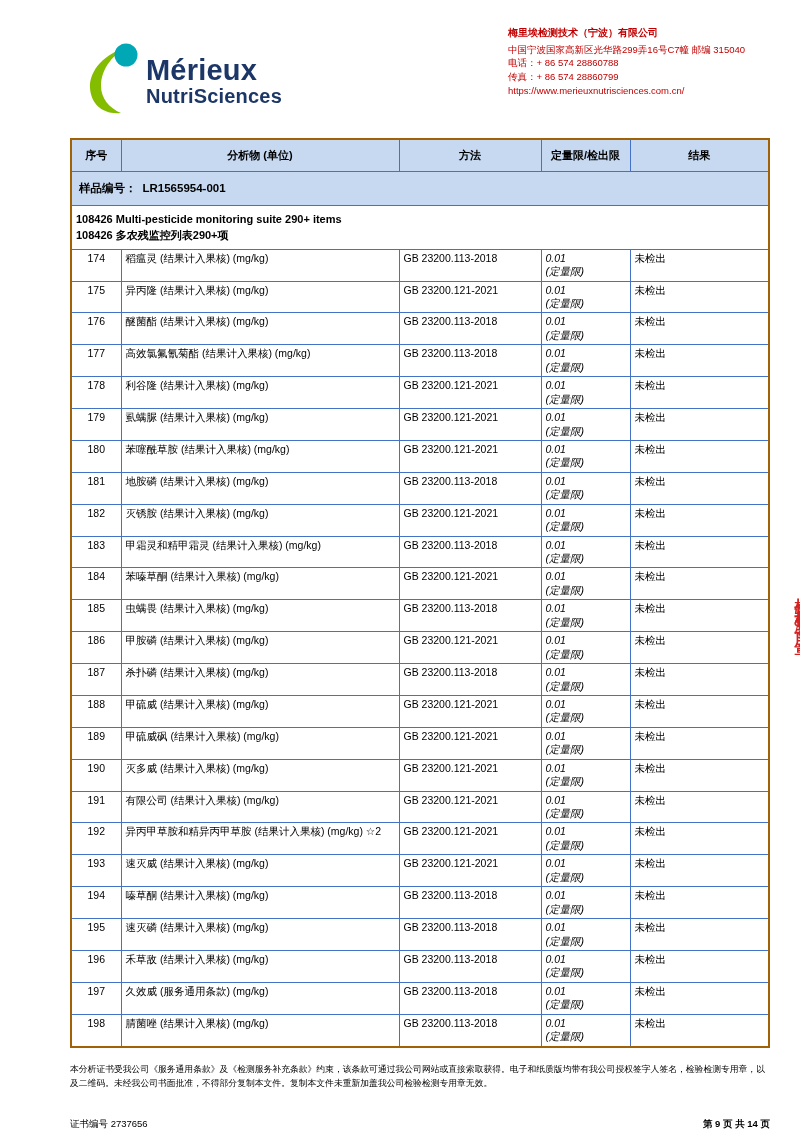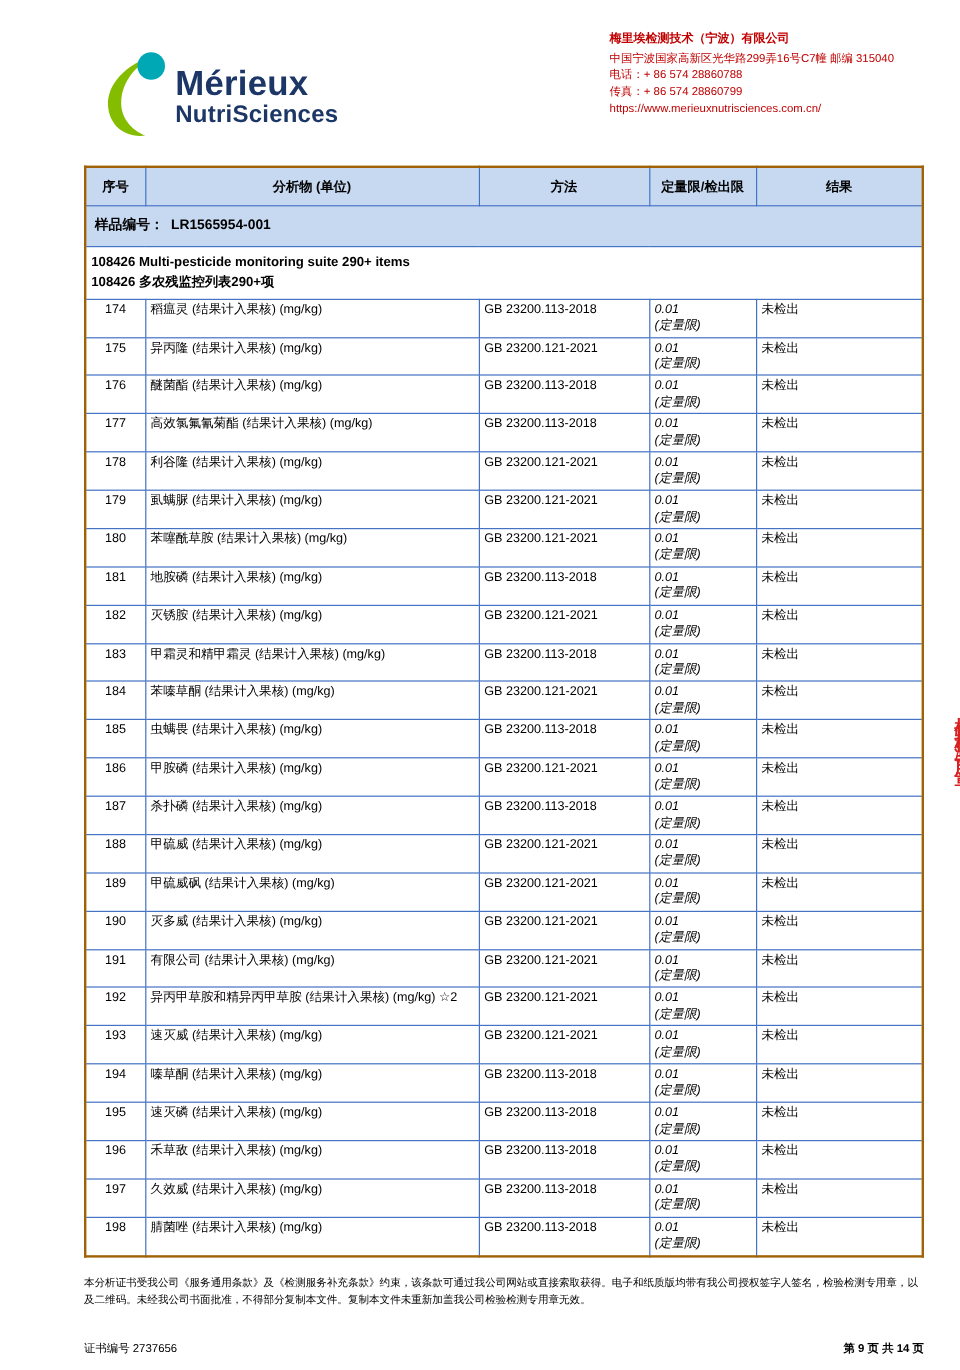--- a/index.html
+++ b/index.html
@@ -343,21 +343,21 @@
           <td class="c-analyte">禾草敌 (结果计入果核) (mg/kg)</td>
           <td class="c-method">GB 23200.113-2018</td>
           <td class="c-loq">
             <div>0.01</div>
             <div>(定量限)</div>
           </td>
           <td class="c-result">未检出</td>
         </tr>
         <tr>
           <td class="c-no">197</td>
-          <td class="c-analyte">久效威 (结果计入果核) (mg/kg)</td>
+          <td class="c-analyte">久效威 (服务通用条款) (mg/kg)</td>
           <td class="c-method">GB 23200.113-2018</td>
           <td class="c-loq">
             <div>0.01</div>
             <div>(定量限)</div>
           </td>
           <td class="c-result">未检出</td>
         </tr>
         <tr>
           <td class="c-no">198</td>
           <td class="c-analyte">腈菌唑 (结果计入果核) (mg/kg)</td>

